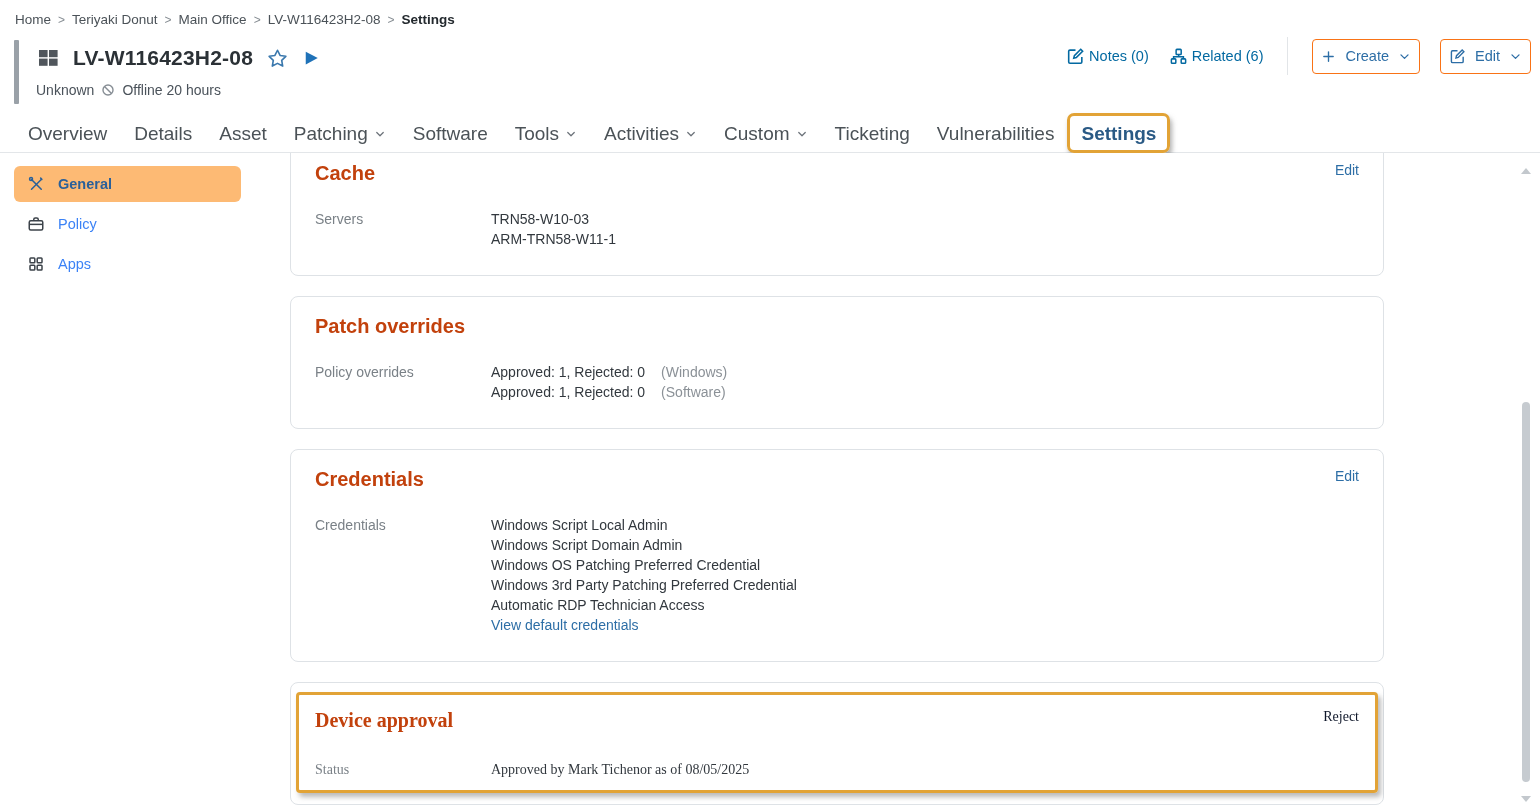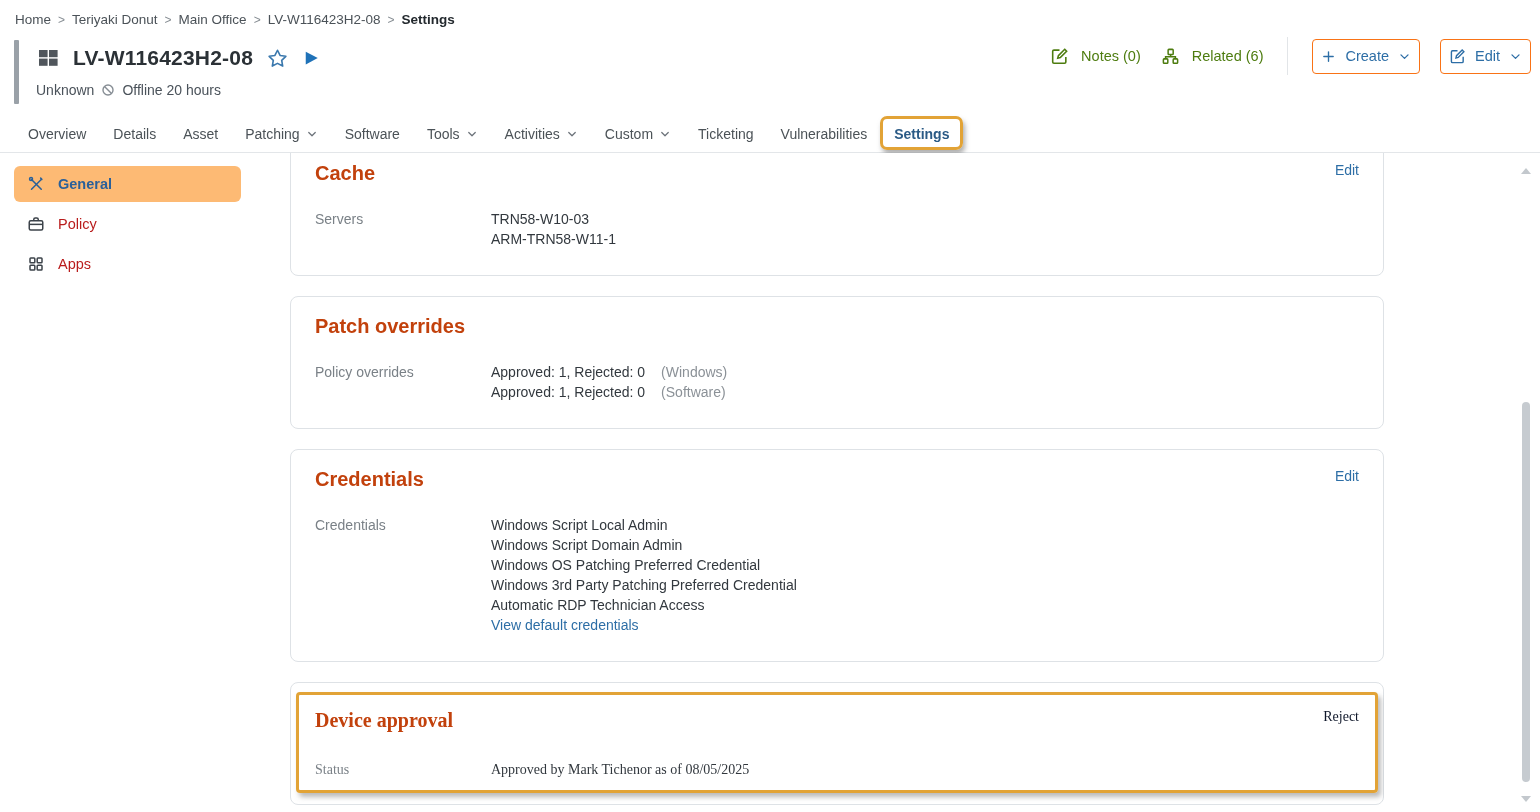--- a/index.html
+++ b/index.html
@@ -46,57 +46,57 @@
     font-size:14px; color:#4a525a;
   }
   .offline-icon { color:#878e95; }
 
   
   .header-actions {
     position:absolute; top:39px; right:9px; height:34px;
     display:flex; align-items:center; gap:20px;
   }
   .hdr-link {
-    display:flex; align-items:center; gap:12px;
-    color:#4d7c0f; font-size:14.5px; cursor:pointer; text-decoration:none;
+    display:flex; align-items:center; gap:4px;
+    color:#0369a1; font-size:14.5px; cursor:pointer; text-decoration:none;
   }
   .hdr-divider { width:1px; height:38px; background:#e2e5e8; margin:0 4px; }
   .hdr-btn {
     display:flex; align-items:center; gap:9px;
     height:35px; padding:0 8px;
     background:#fff; border:1px solid #f97316; border-radius:4px;
     color:#2d6ea6; font-size:14.5px; cursor:pointer;
     font-family:"Liberation Sans", sans-serif;
   }
   .hdr-btn .chev { color:#2d6ea6; }
 
   
   .tabbar {
     position:absolute; left:0; top:115px; width:1540px; height:38px;
     border-bottom:1px solid #e3e6e9;
     display:flex; align-items:center; gap:27px;
     padding-left:28px;
-    font-size:14px; color:#4b5257;
+    font-size:19px; color:#4b5257;
   }
   .tab { display:flex; align-items:center; gap:6px; cursor:pointer; white-space:nowrap; }
   .tab .chev { color:#6a7178; }
   .tab-active { position:relative; color:#2a5a85; font-weight:700; }
   .tab-annotation {
     position:absolute; left:-14px; right:-14px; top:-10px; bottom:-8px;
     border:3px solid #e2a336; border-radius:7px;
     box-shadow:2px 4px 5px rgba(110,110,110,.55);
     pointer-events:none;
   }
 
   
   .sidebar { position:absolute; left:14px; top:166px; width:227px; }
   .side-item {
     height:36px; margin-bottom:4px; border-radius:6px;
     display:flex; align-items:center; gap:13px;
-    padding-left:13px; font-size:14.5px; color:#b91c1c; cursor:pointer;
+    padding-left:13px; font-size:14.5px; color:#3b82f6; cursor:pointer;
   }
   .side-item .sicon { color:#3c434a; }
   .side-item.active { background:#fdba74; color:#2a6099; font-weight:600; }
   .side-item.active .sicon { color:#2a6099; }
 
   
   .content {
     position:absolute; left:290px; top:153px; width:1094px; height:659px;
     overflow:hidden;
   }

